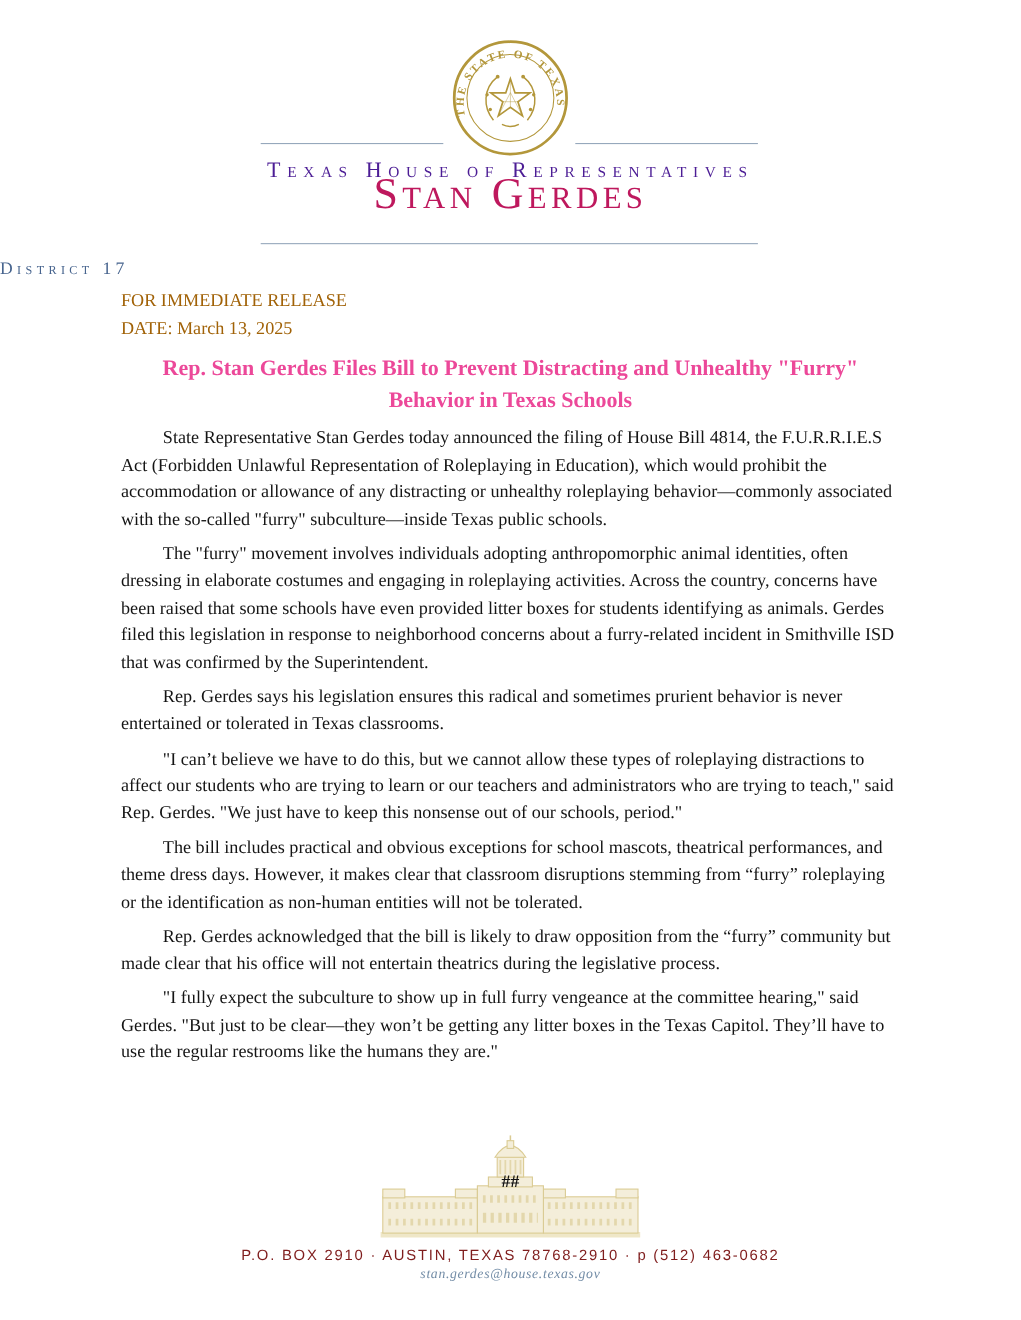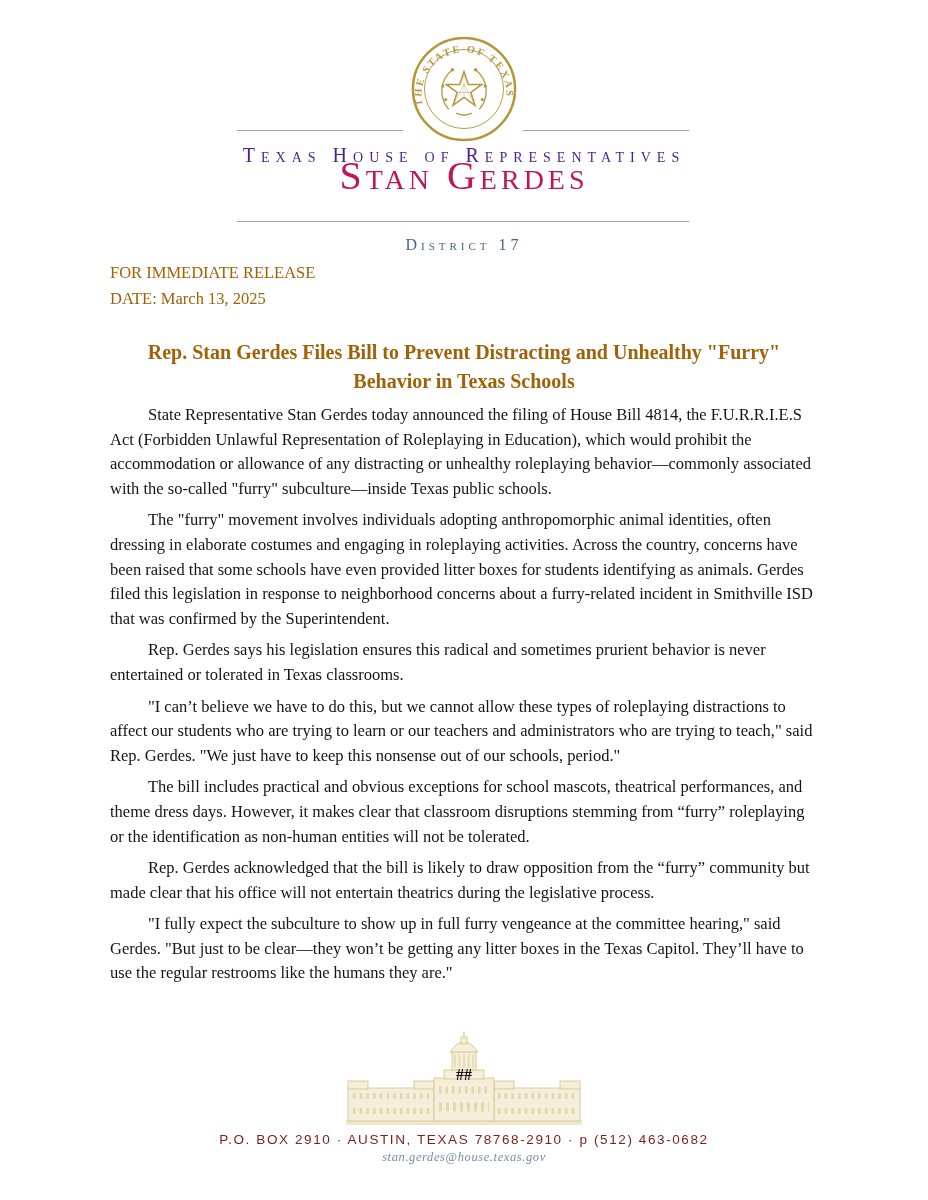--- a/index.html
+++ b/index.html
@@ -52,44 +52,43 @@
     text-align: center;
     font-variant: small-caps;
     font-size: 40px;
     letter-spacing: 4px;
     color: #be185d;
   }
   .district-label {
     position: absolute;
     top: 236px;
     width: 100%;
-    text-align: center;
     font-variant: small-caps;
     font-size: 16px;
     letter-spacing: 4px;
     color: #47648e;
   }
 
   
   .content { padding: 4px 110px 0 110px; }
 
   .release-line {
     font-size: 16.5px;
     line-height: 26px;
     color: #a16207;
   }
 
   .doc-title {
-    margin: 26px auto 7px auto;
+    margin: 9px auto 7px auto;
     width: 92%;
     text-align: center;
     font-size: 20px;
     line-height: 29px;
     font-weight: bold;
-    color: #a16207;
+    color: #ec4899;
   }
 
   .content p {
     font-size: 16.5px;
     line-height: 24.6px;
     margin-bottom: 7px;
     text-indent: 38px;
     text-align: left;
   }
 

